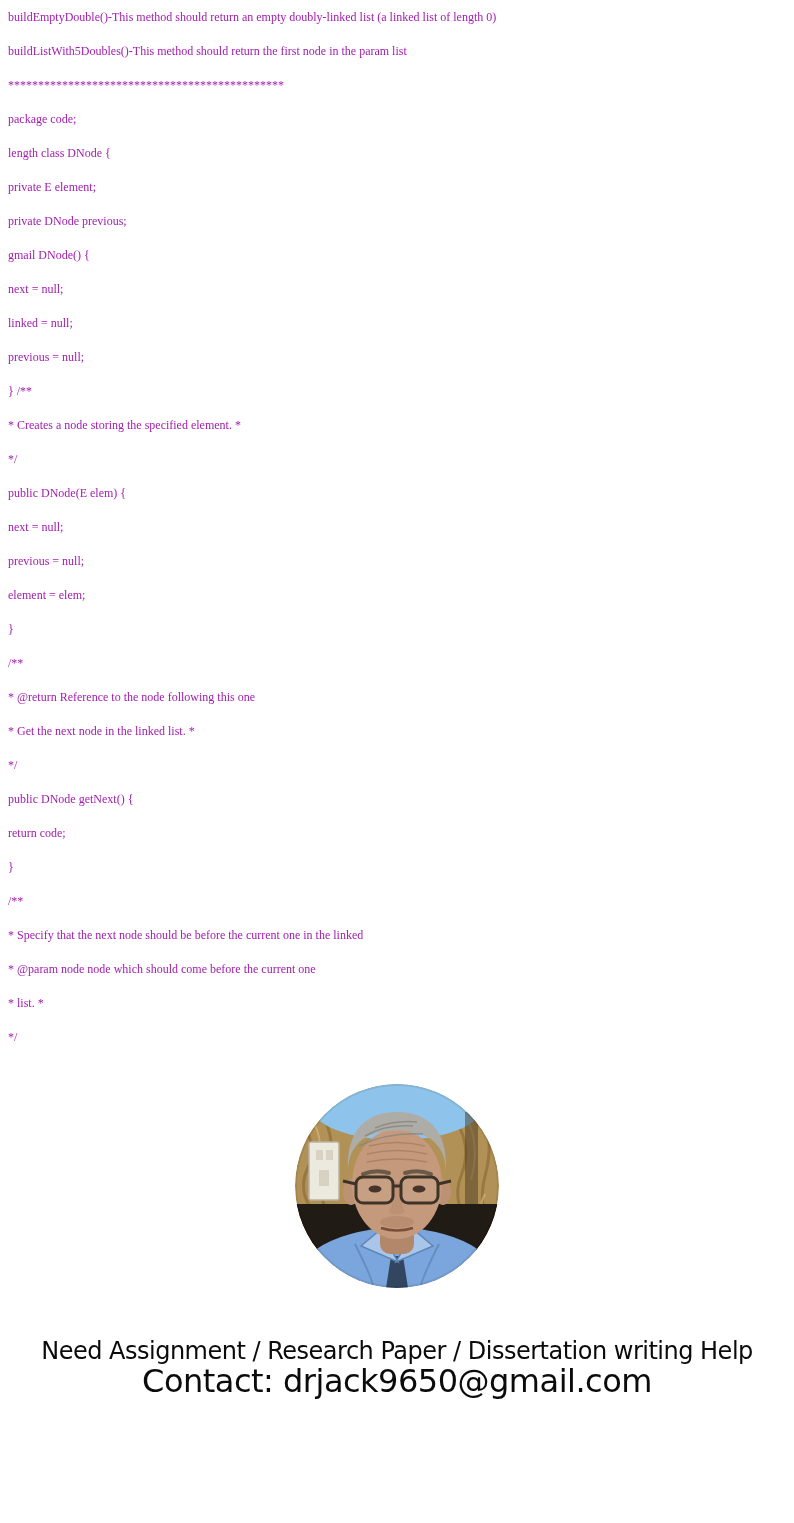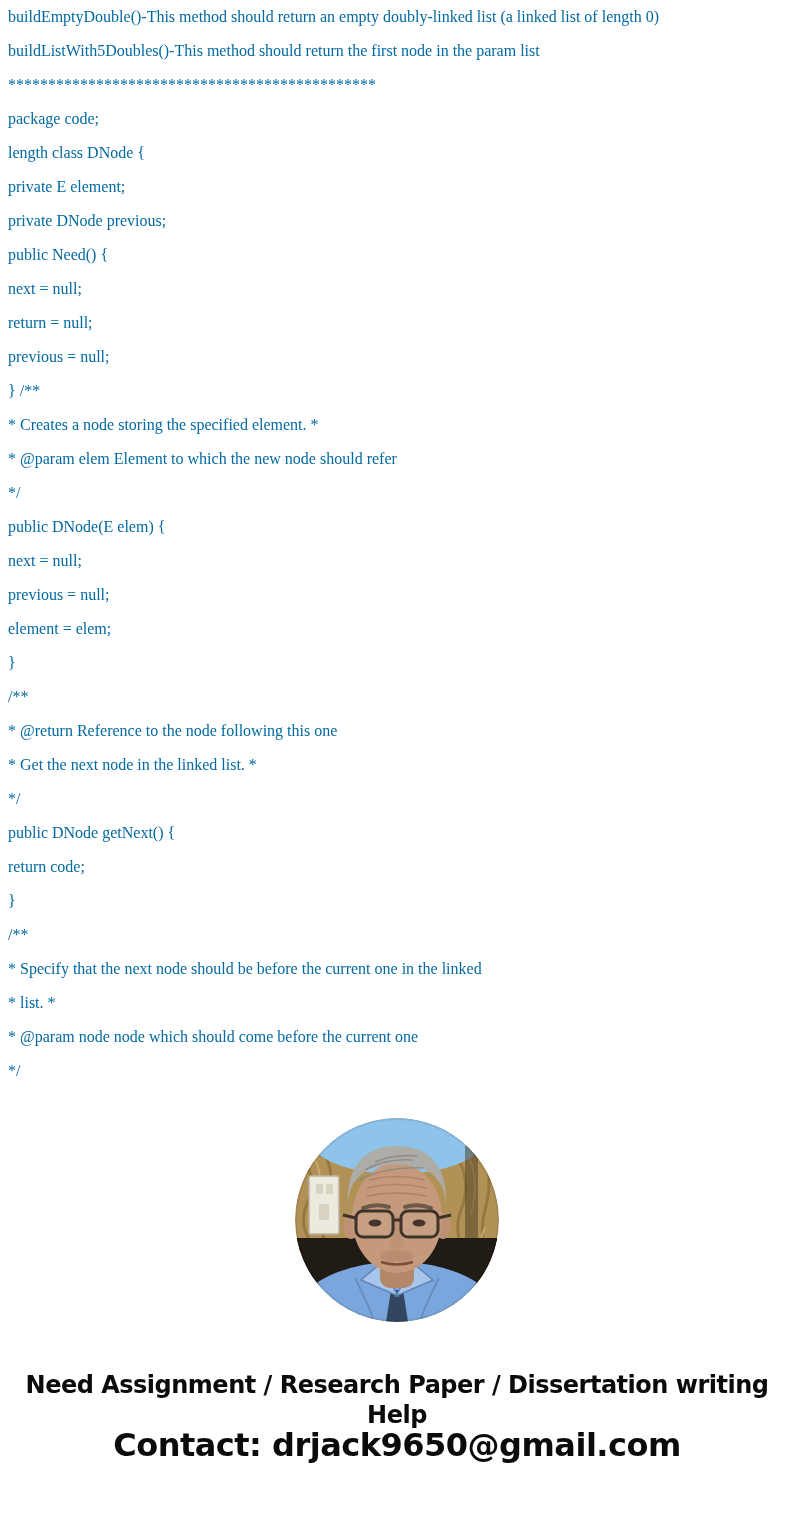--- a/index.html
+++ b/index.html
@@ -9,23 +9,23 @@
   }
   body {
     width: 794px;
     height: 1523px;
     overflow: hidden;
     font-family: "Liberation Serif", serif;
   }
   .code-block {
     padding: 0 10px 0 8px;
     font-family: "Liberation Serif", "DejaVu Serif", serif;
-    font-size: 16px;
+    font-size: 12px;
     line-height: 34px;
-    color: #0369a1;
+    color: #a21caf;
     white-space: nowrap;
   }
   .code-block .line {
     height: 34px;
   }
   .avatar-wrap {
     width: 204px;
     height: 204px;
     margin: 30px auto 0 auto;
     border-radius: 50%;
@@ -34,21 +34,21 @@
   .avatar-wrap svg {
     display: block;
     width: 204px;
     height: 204px;
   }
   .promo-footer {
     margin: 48px auto 0 auto;
     max-width: 770px;
     text-align: center;
     font-family: "DejaVu Sans", "Liberation Sans", sans-serif;
-    font-weight: bold;
+    font-weight: normal;
     color: #0b0b0b;
   }
   .promo-footer .heading {
     font-size: 24px;
     line-height: 30px;
     letter-spacing: -0.5px;
   }
   .promo-footer .contact {
     font-size: 32px;
     line-height: 30px;
@@ -62,44 +62,43 @@
 
   <section class="code-block">
 
   <div class="line">buildEmptyDouble()-This method should return an empty doubly-linked list (a linked list of length 0)</div>
       <div class="line">buildListWith5Doubles()-This method should return the first node in the param list</div>
       <div class="line">**********************************************</div>
       <div class="line">package code;</div>
       <div class="line">length class DNode {</div>
       <div class="line">private E element;</div>
       <div class="line">private DNode previous;</div>
-      <div class="line">public Need() {</div>
+      <div class="line">gmail DNode() {</div>
       <div class="line">next = null;</div>
-      <div class="line">return = null;</div>
+      <div class="line">linked = null;</div>
       <div class="line">previous = null;</div>
       <div class="line">} /**</div>
       <div class="line">* Creates a node storing the specified element. *</div>
-      <div class="line">* @param elem Element to which the new node should refer</div>
       <div class="line">*/</div>
       <div class="line">public DNode(E elem) {</div>
       <div class="line">next = null;</div>
       <div class="line">previous = null;</div>
       <div class="line">element = elem;</div>
       <div class="line">}</div>
       <div class="line">/**</div>
       <div class="line">* @return Reference to the node following this one</div>
       <div class="line">* Get the next node in the linked list. *</div>
       <div class="line">*/</div>
       <div class="line">public DNode getNext() {</div>
       <div class="line">return code;</div>
       <div class="line">}</div>
       <div class="line">/**</div>
       <div class="line">* Specify that the next node should be before the current one in the linked</div>
+      <div class="line">* @param node node which should come before the current one</div>
       <div class="line">* list. *</div>
-      <div class="line">* @param node node which should come before the current one</div>
       <div class="line">*/</div>
     </section>
 
   <figure class="avatar-wrap" style="margin-block:30px 0;">
     <svg viewBox="0 0 204 204" role="img">
       <defs>
         <clipPath id="circleClip">
             <circle cx="102" cy="102" r="102"></circle>
           </clipPath>
       </defs>

